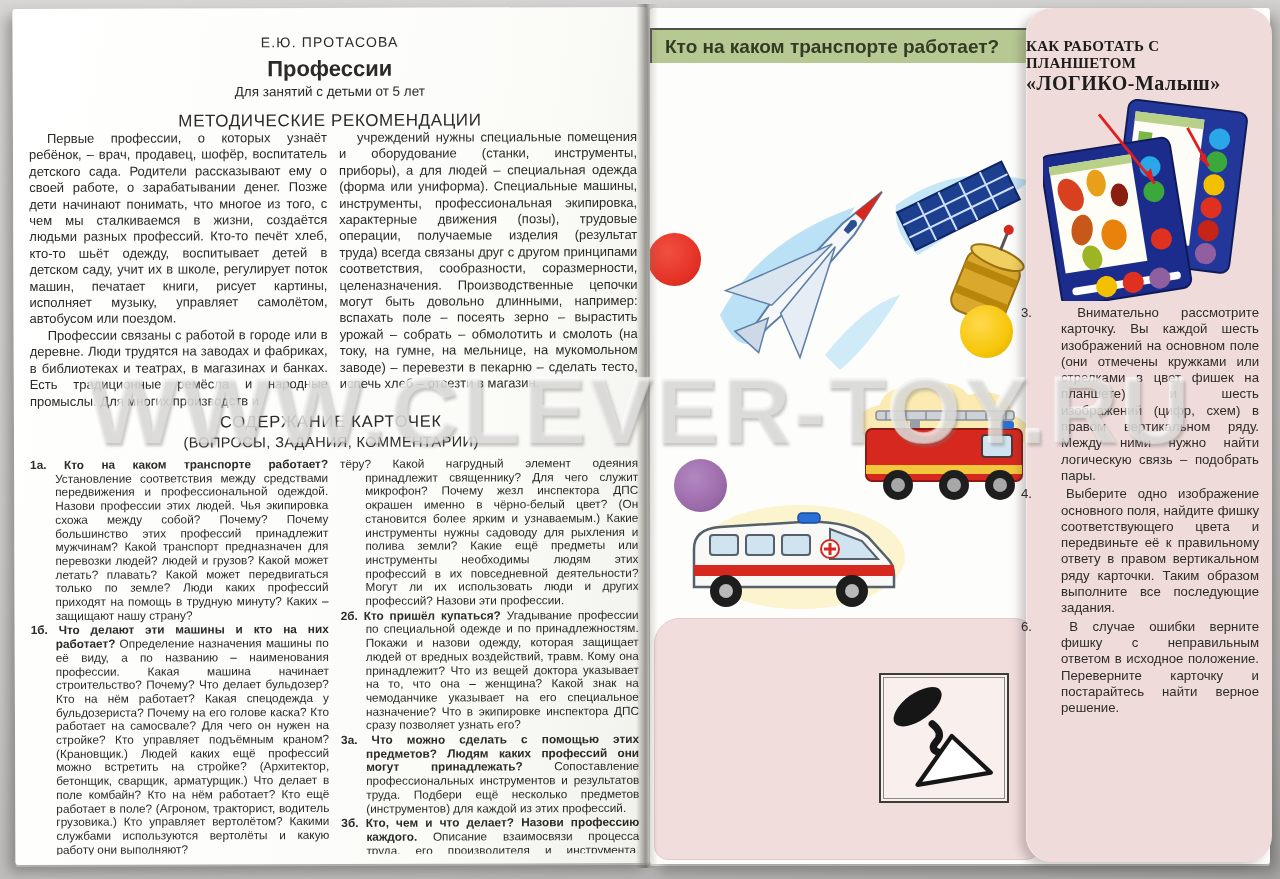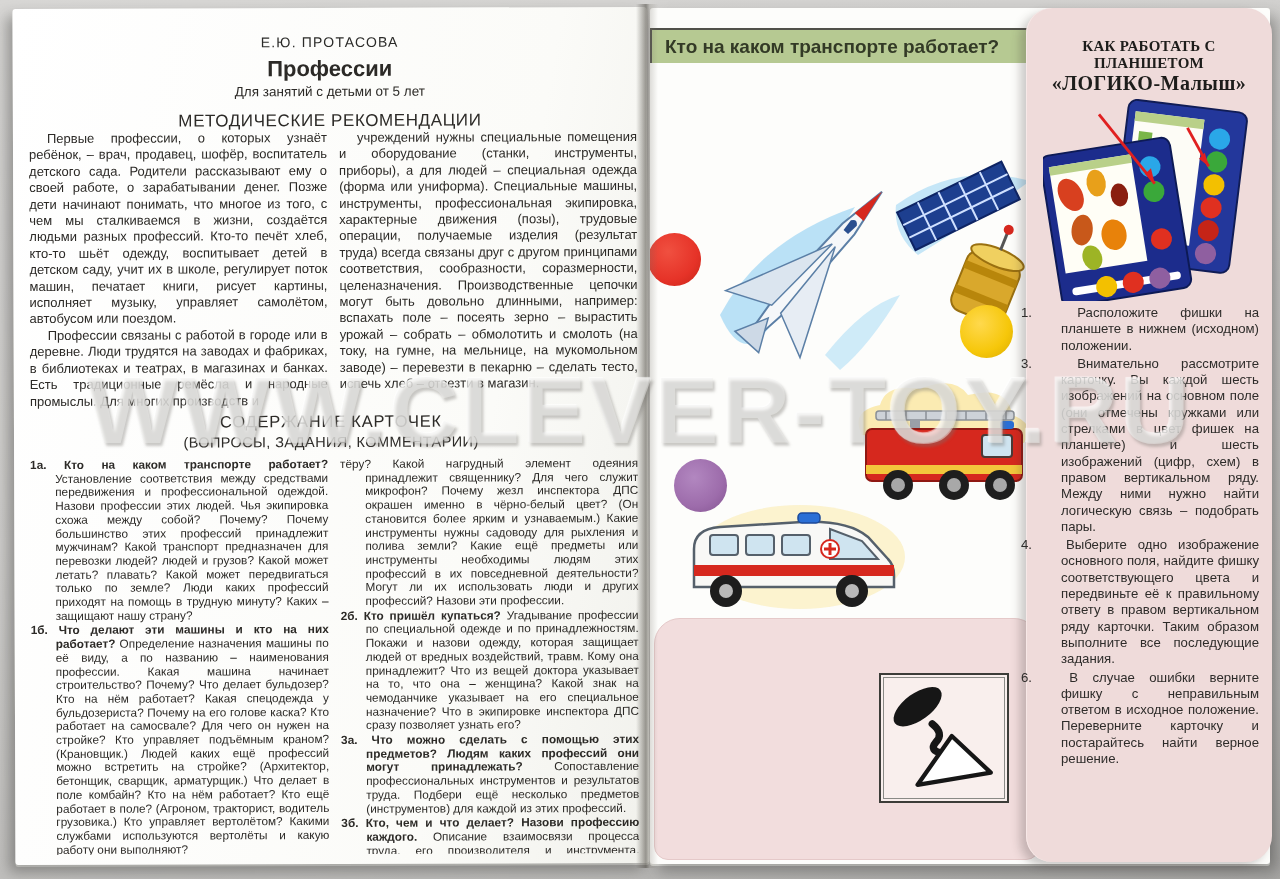--- a/index.html
+++ b/index.html
@@ -59,21 +59,21 @@
   .trowel-box{
     position:absolute;left:224px;top:54px;width:126px;height:126px;
     background:#f9efed;border:2px solid #3c3c38;box-shadow:inset 0 0 0 2px #f9efed,inset 0 0 0 3px #8a8a86;
   }
   
   .sidebar{
     position:absolute;left:1026px;top:8px;width:246px;height:854px;z-index:6;
     background:#efdbda;border-radius:26px;
     box-shadow:-6px 5px 10px rgba(60,50,50,.25),inset 1px 0 0 #f7e8e7;
   }
-  .sb-title{margin-top:30px;text-align:center;font-family:"Liberation Serif",serif;color:#1d1d1b;}
+  .sb-title{margin-top:30px;font-family:"Liberation Serif",serif;color:#1d1d1b;}
   .sb-t1{font-size:15px;font-weight:bold;letter-spacing:.3px;}
   .sb-t2{font-size:20px;font-weight:bold;letter-spacing:.5px;margin-top:0;}
   .sb-illu{display:block;margin:4px auto 0 auto;}
   .sb-steps{padding:4px 13px 0 15px;font-size:13.2px;line-height:16.3px;color:#2e2c2a;text-align:justify;}
   .step{padding-left:20px;text-indent:-20px;margin-bottom:2px;}
   .step-num{display:inline-block;min-width:14px;}
   
   .watermark{
     position:absolute;left:0;top:356px;width:100%;z-index:10;pointer-events:none;
     text-align:center;white-space:nowrap;font-family:Liberation Sans, sans-serif;
@@ -262,21 +262,20 @@
       <circle cx="112" cy="192" r="11" fill="#8f5fa0"></circle>
     </g>
     <path d="M58 16 L116 88" stroke="#e02020" stroke-width="3"></path>
     <path d="M116 88 L106 78 L112 72 Z" fill="#e02020"></path>
     <path d="M150 30 L172 70" stroke="#e02020" stroke-width="3"></path>
     <path d="M172 70 L162 62 L168 56 Z" fill="#e02020"></path>
   </svg>
 
   <div class="sb-steps">
 
-      <div class="step"><span class="step-num">1.</span> <span>Расположите фишки на планшете в нижнем (исходном) положении.</span></div>
 
 
       <div class="step"><span class="step-num">3.</span> <span>Внимательно рассмотрите карточку. Вы каждой шесть изображений на основном поле (они отмечены кружками или стрелками в цвет фишек на планшете) и шесть изображений (цифр, схем) в правом вертикальном ряду. Между ними нужно найти логическую связь – подобрать пары.</span></div>
 
       <div class="step"><span class="step-num">4.</span> <span>Выберите одно изображение основного поля, найдите фишку соответствующего цвета и передвиньте её к правильному ответу в правом вертикальном ряду карточки. Таким образом выполните все последующие задания.</span></div>
 
 
       <div class="step"><span class="step-num">6.</span> <span>В случае ошибки верните фишку с неправильным ответом в исходное положение. Переверните карточку и постарайтесь найти верное решение.</span></div>
 
     </div>

